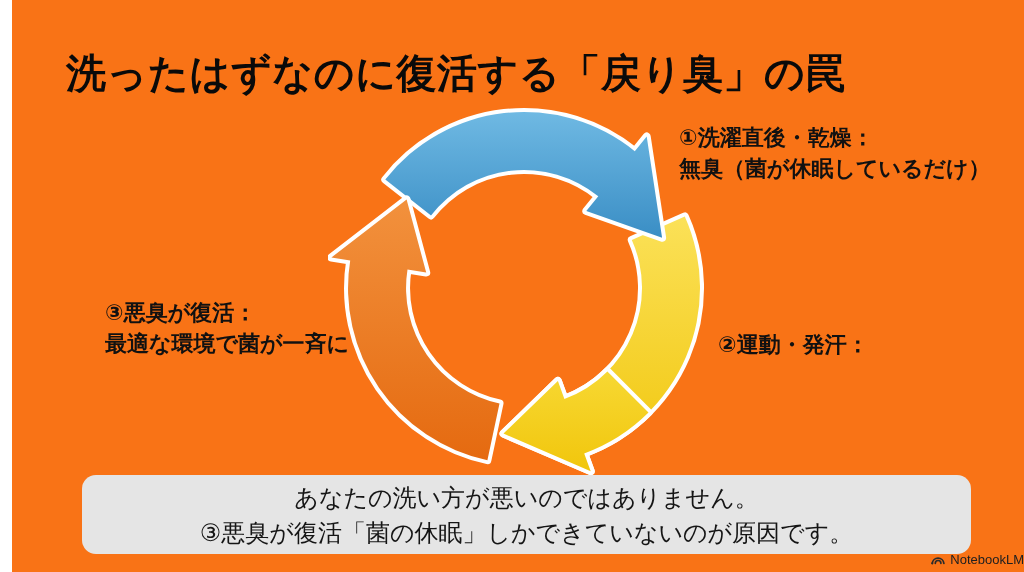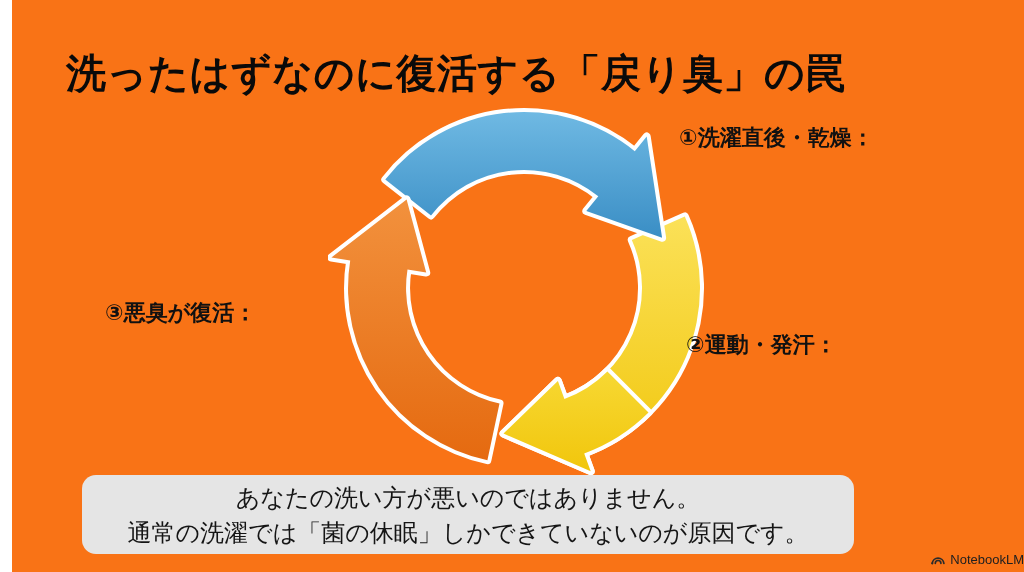--- a/index.html
+++ b/index.html
@@ -28,27 +28,27 @@
   .step-label{
     position:absolute;
     font-size:22px;
     font-weight:800;
     line-height:31px;
     color:#111111;
     white-space:nowrap;
   }
   .step-label .ln{display:block;}
   #step1{left:667px;top:122px;}
-  #step2{left:674px;top:329px;}
+  #step2{left:706px;top:329px;}
   #step3{left:93px;top:297px;width:250px;}
   #step3 .ln3{text-align:center;}
   .footer-note{
     position:absolute;
     left:70px;top:475px;
-    width:772px;height:79px;
+    width:889px;height:79px;
     border-radius:14px;
     display:flex;
     flex-direction:column;
     justify-content:center;
     align-items:center;
     font-size:24px;
     line-height:35px;
     font-weight:500;
     color:#151515;
     z-index:5;
@@ -93,33 +93,35 @@
         </linearGradient>
       </defs>
       <path d="M356.8,122.4 A176,176 0 0 1 256.2,359.4 L262.7,377.2 L175.5,339.6 L229.9,287.0 L236.4,304.9 A118,118 0 0 0 303.8,146.0 Z" fill="url(#grad0)" stroke="#ffffff" stroke-width="8" stroke-linejoin="round" paint-order="stroke"></path>
       <path d="M57.3,85.6 A176,176 0 0 1 306.8,57.2 L318.7,42.5 L334.1,143.7 L258.3,117.1 L270.3,102.3 A118,118 0 0 0 103.0,121.4 Z" fill="url(#grad1)" stroke="#ffffff" stroke-width="8" stroke-linejoin="round" paint-order="stroke"></path>
       <path d="M159.4,366.2 A176,176 0 0 1 22.2,166.5 L3.4,163.5 L78.6,105.5 L98.2,178.5 L79.5,175.5 A118,118 0 0 0 171.5,309.4 Z" fill="url(#grad2)" stroke="#ffffff" stroke-width="8" stroke-linejoin="round" paint-order="stroke"></path>
       <path d="M320.5,318.5 A176,176 0 0 1 256.2,359.4 L262.7,377.2 L175.5,339.6 L229.9,287.0 L236.4,304.9 A118,118 0 0 0 279.4,277.4 Z" fill="url(#grad3)" stroke="#ffffff" stroke-width="8" stroke-linejoin="round" paint-order="stroke"></path>
     </svg>
 
   <div class="step-label" id="step1">
     <span class="ln">①洗濯直後・乾燥：</span>
+    <span class="ln">無臭（菌が休眠しているだけ）</span>
   </div>
 
   <div class="step-label" id="step2">
     <span class="ln">②運動・発汗：</span>
   </div>
 
   <div class="step-label" id="step3">
     <span class="ln">③悪臭が復活：</span>
+    <span class="ln">最適な環境で菌が一斉に</span>
   </div>
 
   <div class="footer-note" style="background: rgb(229, 229, 229);">
     <span>あなたの洗い方が悪いのではありません。</span>
-    <span>通常の洗濯では「菌の休眠」しかできていないのが原因です。</span>
+    <span>③悪臭が復活「菌の休眠」しかできていないのが原因です。</span>
   </div>
 
   <div class="watermark">
     <svg width="16" height="14" viewBox="0 0 16 14">
       <path d="M2.2,11.3 A5.9,5.9 0 0 1 13.9,11.3" fill="none" stroke="#2b2b2b" stroke-width="1.7" stroke-linecap="round"></path>
       <path d="M5.3,11.3 A2.8,2.8 0 0 1 10.9,11.3" fill="none" stroke="#2b2b2b" stroke-width="1.7" stroke-linecap="round"></path>
       <circle cx="2.3" cy="11.3" r="1.1" fill="#2b2b2b"></circle>
     </svg>
     <span>NotebookLM</span>
   </div>

